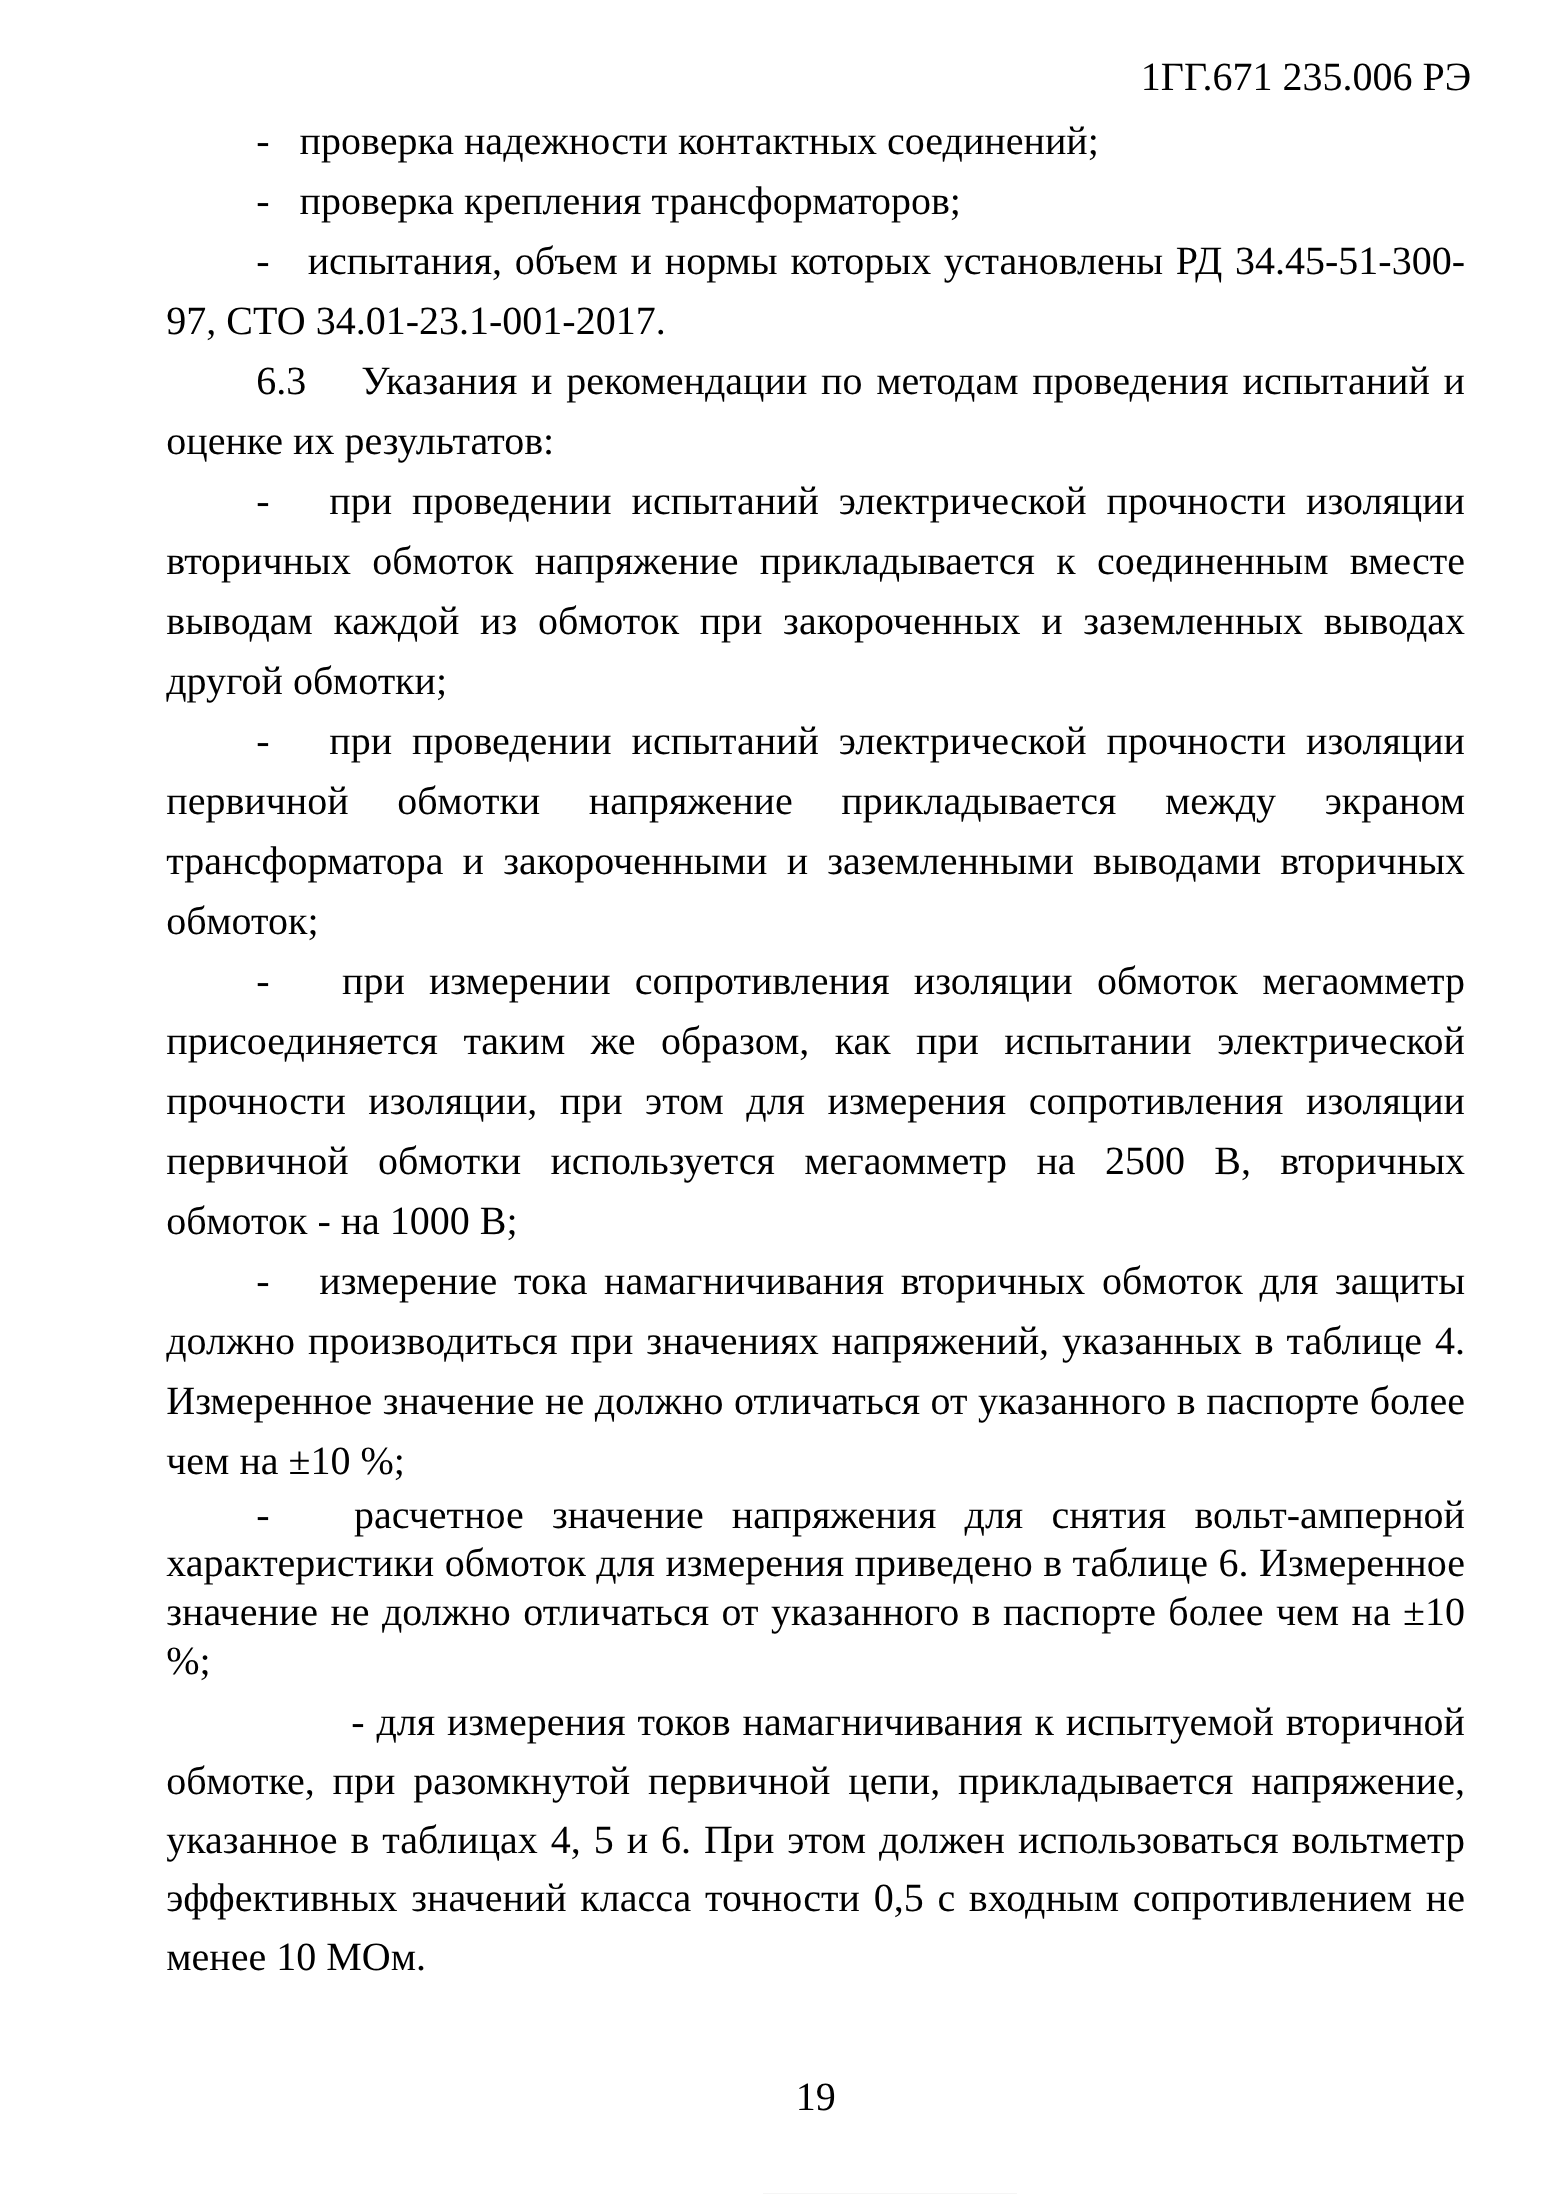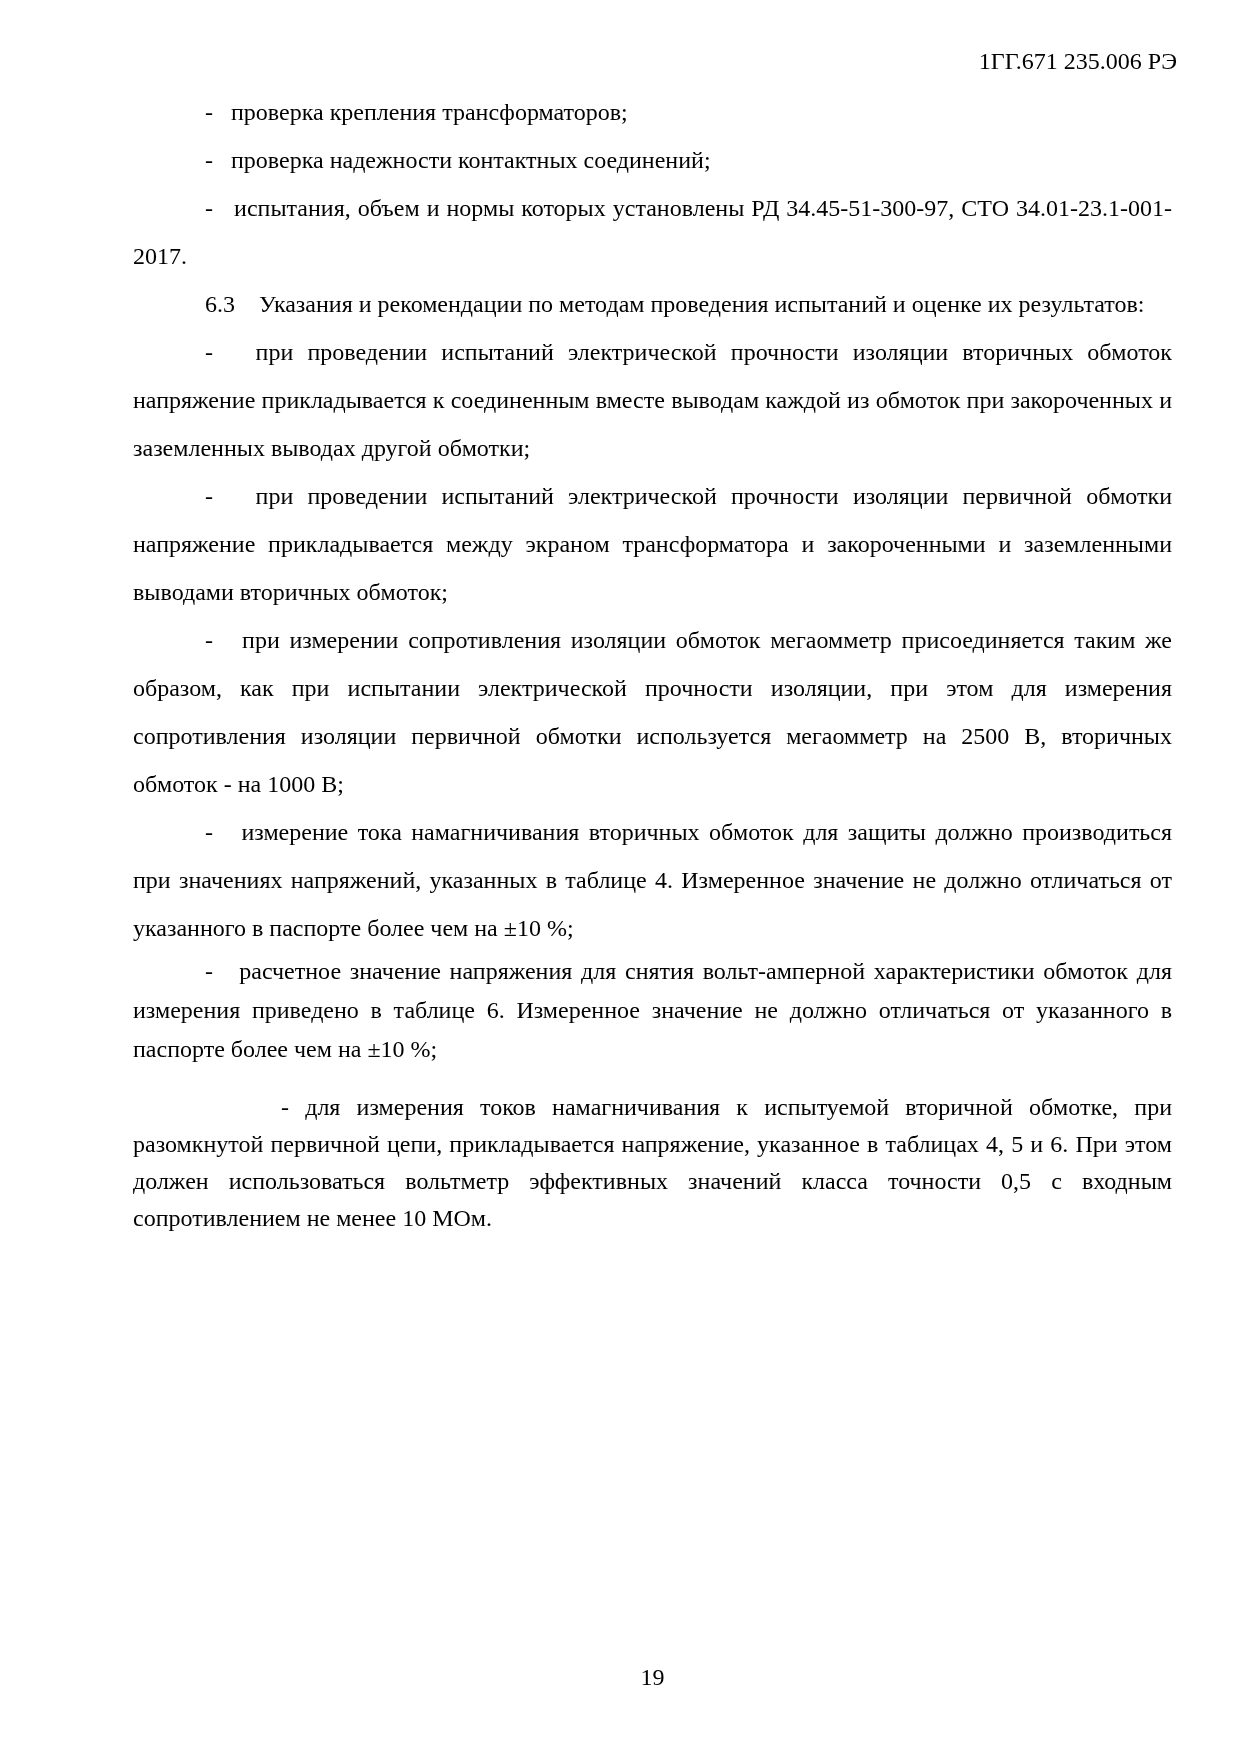--- a/index.html
+++ b/index.html
@@ -8,21 +8,21 @@
     background: #e8e8e8;
   }
   .page {
     position: relative;
     width: 1241px;
     height: 1755px;
     margin: 0 auto;
     background: #ffffff;
     color: #000000;
     font-family: "Liberation Serif", "DejaVu Serif", serif;
-    font-size: 24px;
+    font-size: 32px;
     overflow: hidden;
   }
   .doc-header {
     padding: 44px 64px 0 133px;
     text-align: right;
     line-height: 34px;
     white-space: nowrap;
   }
   .content {
     padding: 10px 69px 0 133px;
@@ -30,43 +30,43 @@
   .para {
     text-align: justify;
     line-height: 48px;
     text-indent: 72px;
     margin: 0;
   }
   .para.tail-mid {
     line-height: 39px;
   }
   .para.tail-end {
-    line-height: 37px;
+    line-height: 47px;
     text-indent: 148px;
-    margin-top: 20px;
+    margin-top: 6px;
   }
   .page-number {
     position: absolute;
     left: 133px;
     top: 1660px;
     width: 1039px;
     text-align: center;
     line-height: 34px;
   }
 </style>
 </head>
 <body>
 
 <div class="page">
 
   <div class="doc-header">1ГГ.671 235.006 РЭ</div>
 
   <div class="content">
+    <p class="para">-&nbsp;&nbsp;&nbsp;проверка надежности контактных соединений;</p>
     <p class="para">-&nbsp;&nbsp;&nbsp;проверка крепления трансформаторов;</p>
-    <p class="para">-&nbsp;&nbsp;&nbsp;проверка надежности контактных соединений;</p>
     <p class="para">-&nbsp;&nbsp;&nbsp;испытания, объем и нормы которых установлены РД 34.45-51-300-97, СТО 34.01-23.1-001-2017.</p>
     <p class="para">6.3&nbsp;&nbsp;&nbsp;&nbsp;Указания и рекомендации по методам проведения испытаний и оценке их результатов:</p>
     <p class="para">-&nbsp;&nbsp;&nbsp;при проведении испытаний электрической прочности изоляции вторичных обмоток напряжение прикладывается к соединенным вместе выводам каждой из обмоток при закороченных и заземленных выводах другой обмотки;</p>
     <p class="para">-&nbsp;&nbsp;&nbsp;при проведении испытаний электрической прочности изоляции первичной обмотки напряжение прикладывается между экраном трансформатора и закороченными и заземленными выводами вторичных обмоток;</p>
     <p class="para">-&nbsp;&nbsp;&nbsp;при измерении сопротивления изоляции обмоток мегаомметр присоединяется таким же образом, как при испытании электрической прочности изоляции, при этом для измерения сопротивления изоляции первичной обмотки используется мегаомметр на 2500 В, вторичных обмоток - на 1000 В;</p>
     <p class="para">-&nbsp;&nbsp;&nbsp;измерение тока намагничивания вторичных обмоток для защиты должно производиться при значениях напряжений, указанных в таблице 4. Измеренное значение не должно отличаться от указанного в паспорте более чем на ±10 %;</p>
     <p class="para tail-mid">-&nbsp;&nbsp;&nbsp;расчетное значение напряжения для снятия вольт-амперной характеристики обмоток для измерения приведено в таблице 6. Измеренное значение не должно отличаться от указанного в паспорте более чем на ±10 %;</p>
     <p class="para tail-end">-&nbsp;для измерения токов намагничивания к испытуемой вторичной обмотке, при разомкнутой первичной цепи, прикладывается напряжение, указанное в таблицах 4, 5 и 6. При этом должен использоваться вольтметр эффективных значений класса точности 0,5 с входным сопротивлением не менее 10 МОм.</p>
   </div>
 

